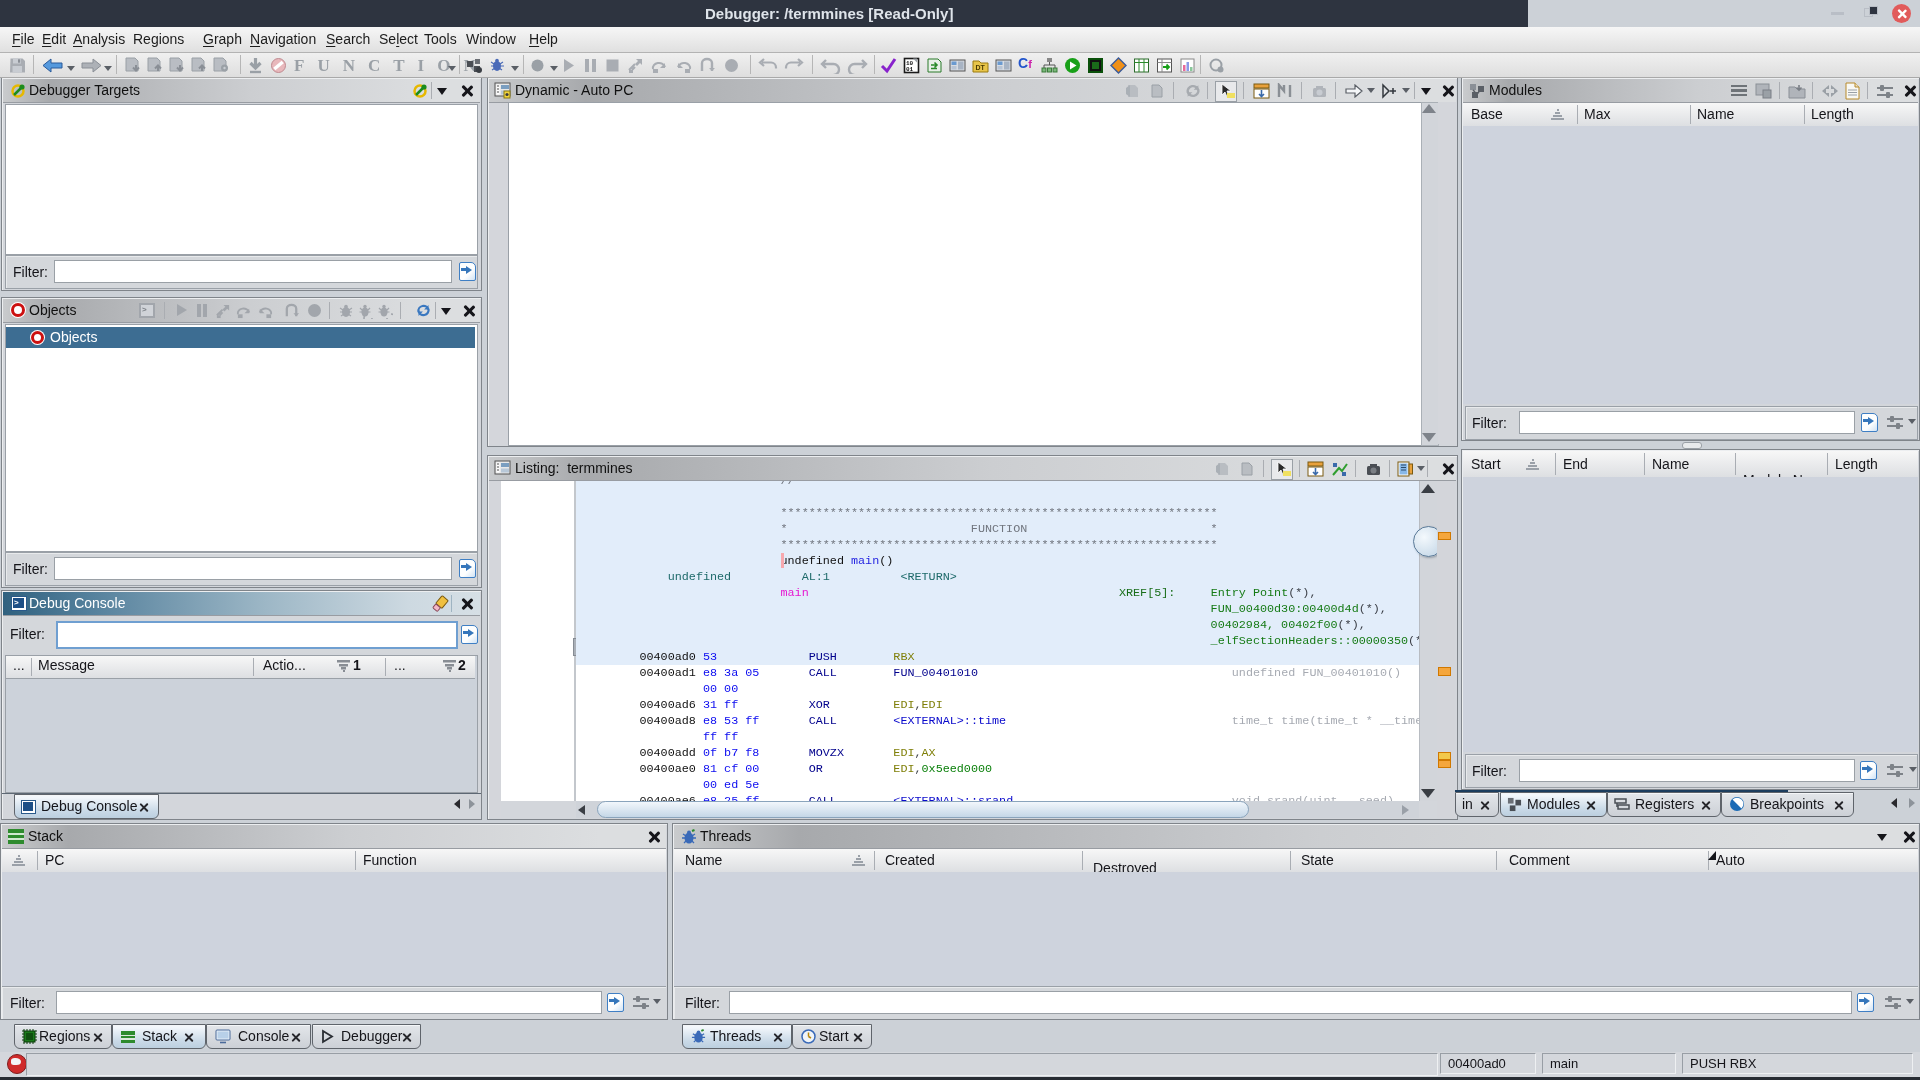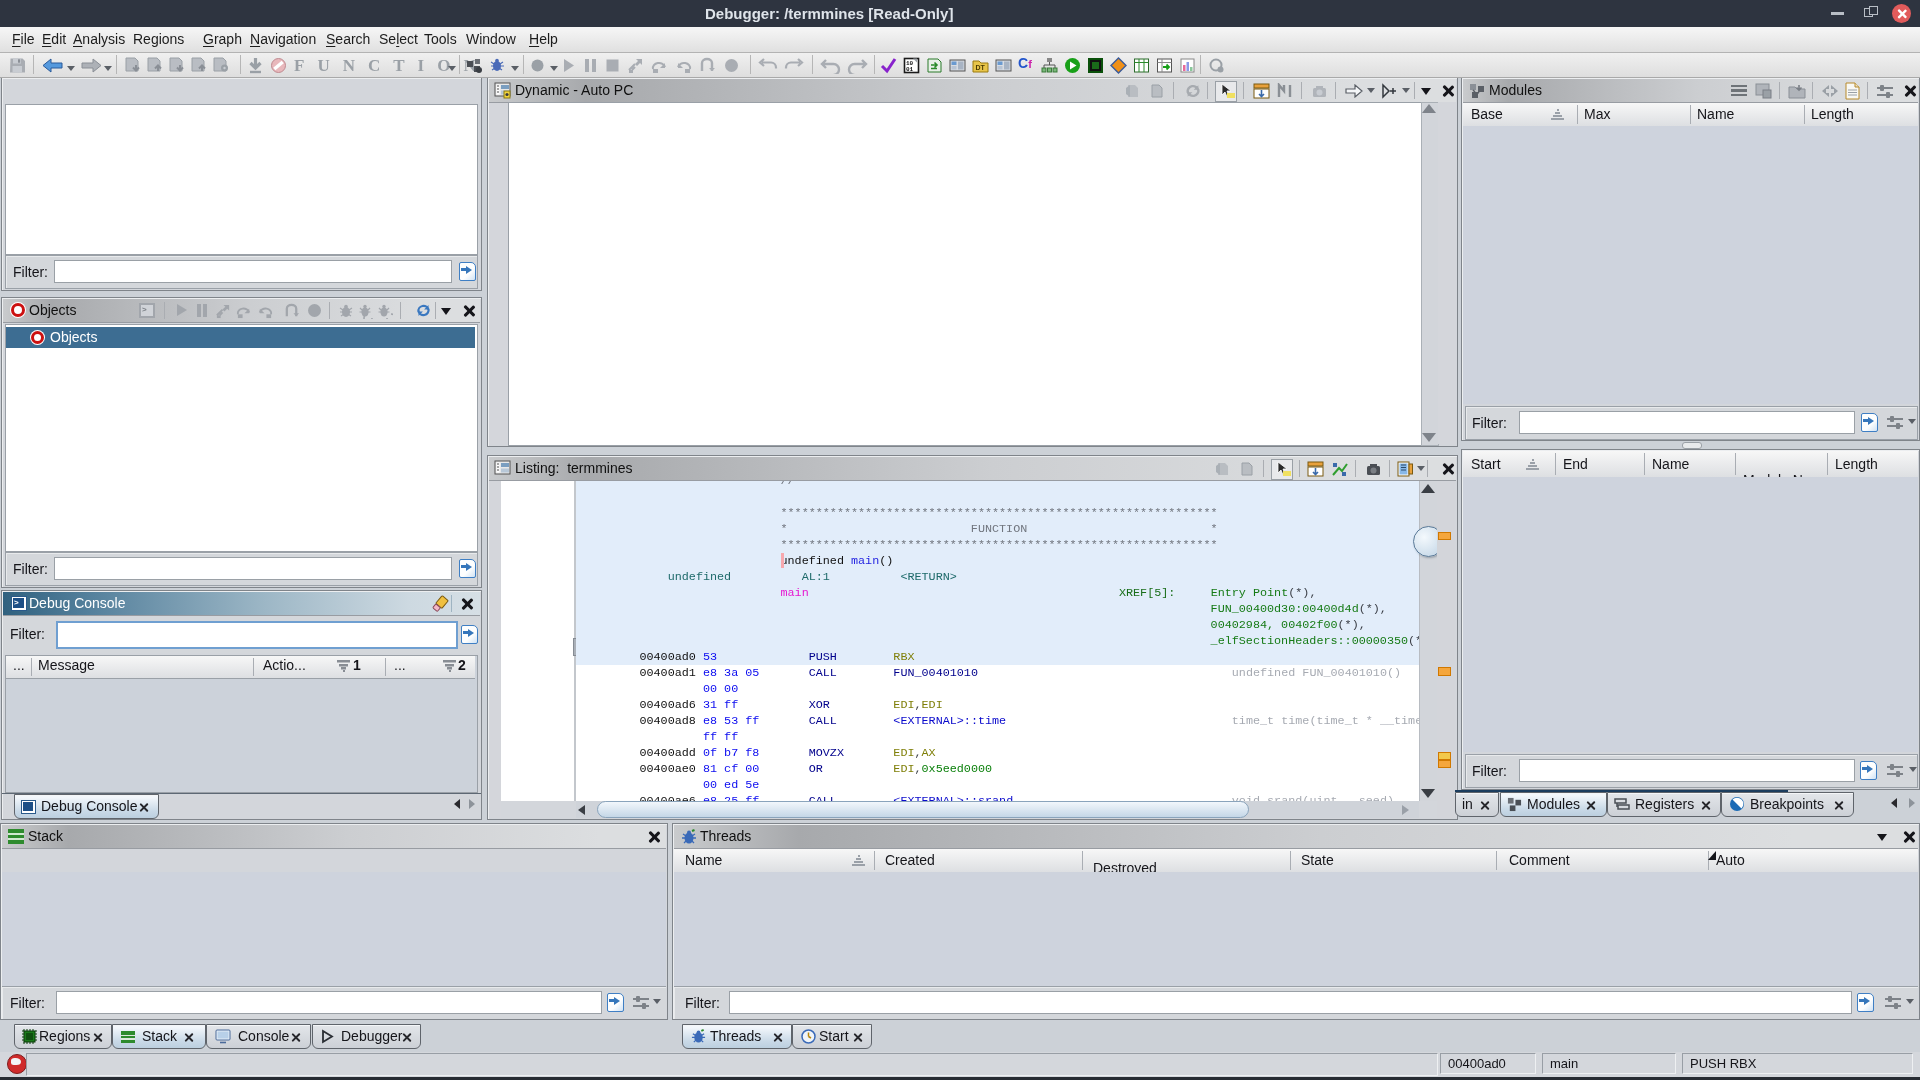--- a/index.html
+++ b/index.html
@@ -1,18 +1,18 @@
 <!DOCTYPE html>
 <html><head><meta charset="utf-8">
 <style>
 html,body{margin:0;padding:0}
 #root{position:relative;width:1920px;height:1080px;overflow:hidden;background:#ccd1d7;font-family:"Liberation Sans",sans-serif;-webkit-font-smoothing:antialiased}
 .abs{position:absolute}
 
-#titlebar{position:absolute;left:0;top:0;width:1920px;height:27px;background:#2e3440}
+#titlebar{position:absolute;left:0;top:0;width:1528px;height:27px;background:#2e3440}
 #title{position:absolute;left:705px;top:5px;font-size:15px;font-weight:bold;color:#dfe4ea}
 #menubar{position:absolute;left:0;top:27px;width:1920px;height:25px;background:linear-gradient(#f6f6f6,#e0e0e0);border-bottom:1px solid #b3b3b3}
 .mi{position:absolute;top:4px;font-size:14px;color:#1c1c1c}
 .mi u{text-decoration-thickness:1px;text-underline-offset:2px}
 #toolbar{position:absolute;left:0;top:53px;width:1920px;height:24px;background:linear-gradient(#f0f0f0,#dedede);border-bottom:1px solid #a9a9a9}
 .tsep{position:absolute;top:2px;width:1px;height:19px;background:#b6b6b6}
 .tico{position:absolute;top:4px;width:17px;height:17px}
 
 .panel{position:absolute;background:#d3d6db;border:1px solid #7f848a;box-shadow:inset 1px 1px 0 #eceef0}
 .phead{position:absolute;left:1px;top:1px;right:1px;height:23px;background:linear-gradient(90deg,#c9cbcd,#a7a9ac 10%,#cccED1 52%,#dcdee0 90%);border-bottom:1px solid #989ca2}
@@ -88,20 +88,36 @@
  <div class="mi" style="left:203px"><u>G</u>raph</div>
  <div class="mi" style="left:250px"><u>N</u>avigation</div>
  <div class="mi" style="left:326px"><u>S</u>earch</div>
  <div class="mi" style="left:379px">Se<u>l</u>ect</div>
  <div class="mi" style="left:424px">Tools</div>
  <div class="mi" style="left:466px">Window</div>
  <div class="mi" style="left:529px"><u>H</u>elp</div>
 </div>
 
 <div class="panel" style="left:1px;top:77px;width:479px;height:212px">
+ <div class="phead">
+  <svg class="abs" style="left:7px;top:3px" width="17" height="17" viewBox="0 0 17 17">
+          <circle cx="8" cy="9" r="5.5" fill="none" stroke="#e6b800" stroke-width="2.5"></circle>
+          <path d="M4 13 L12 5" stroke="#1c8c1c" stroke-width="2.5"></path>
+          <circle cx="12" cy="5" r="2.6" fill="#1c8c1c"></circle>
+        </svg>
+  <div class="ptitle">Debugger Targets</div>
+  <svg class="abs" style="left:409px;top:3px" width="17" height="17" viewBox="0 0 17 17">
+          <circle cx="8" cy="9" r="5.5" fill="none" stroke="#e6b800" stroke-width="2.5"></circle>
+          <path d="M4 13 L12 5" stroke="#1c8c1c" stroke-width="2.5"></path>
+          <circle cx="12" cy="5" r="2.6" fill="#1c8c1c"></circle>
+        </svg>
+  <div class="abs" style="left:428px;top:3px;width:1px;height:17px;background:#aaadb2"></div>
+  <div class="dtri" style="left:434px;top:9px"></div>
+  <div class="xico" style="left:457px;top:5px"></div>
+ </div>
  <div class="white" style="left:3px;top:26px;width:471px;height:149px"></div>
  <div class="fbar" style="left:3px;top:177px;width:471px;height:32px">
   <div class="flabel" style="left:7px;top:8px">Filter:</div>
   <div class="finput" style="left:48px;top:4px;width:396px;height:21px"></div>
   <div class="fclear" style="left:453px;top:6px"></div>
  </div>
 </div>
 
 <div class="panel" style="left:1px;top:297px;width:479px;height:289px">
  <div class="phead">
@@ -482,20 +498,27 @@
 </div>
 <div class="navl" style="left:1891px;top:798px"></div>
 <div class="navr" style="left:1909px;top:798px"></div>
 
 <div class="panel" style="left:0;top:823px;width:666px;height:195px">
  <div class="phead">
   <div class="abs" style="left:6px;top:4px;width:16px;height:15px;background:linear-gradient(#2e8b2e 28%,#d0e8d0 28%,#d0e8d0 38%,#2e8b2e 38%,#2e8b2e 62%,#d0e8d0 62%,#d0e8d0 72%,#2e8b2e 72%)"></div>
   <div class="ptitle">Stack</div>
   <div class="xico" style="left:645px;top:5px"></div>
  </div>
+ <div class="thead" style="left:1px;top:25px;width:664px;height:23px">
+  <div class="sortico" style="left:10px;top:6px"></div>
+  <div class="thdiv" style="left:35px"></div>
+  <div class="th" style="left:43px;top:3px">PC</div>
+  <div class="thdiv" style="left:353px"></div>
+  <div class="th" style="left:361px;top:3px">Function</div>
+ </div>
  <div class="tbl" style="left:1px;top:48px;width:664px;height:114px"></div>
  <div class="fbar" style="left:1px;top:162px;width:664px;height:32px;border:none;border-top:1px solid #9aa0a7">
   <div class="flabel" style="left:8px;top:8px">Filter:</div>
   <div class="finput" style="left:54px;top:4px;width:544px;height:21px"></div>
   <div class="fclear" style="left:605px;top:6px"></div>
   <div class="sliders" style="left:631px;top:9px"></div>
   <div class="caret" style="left:651px;top:12px"></div>
  </div>
 </div>
 

